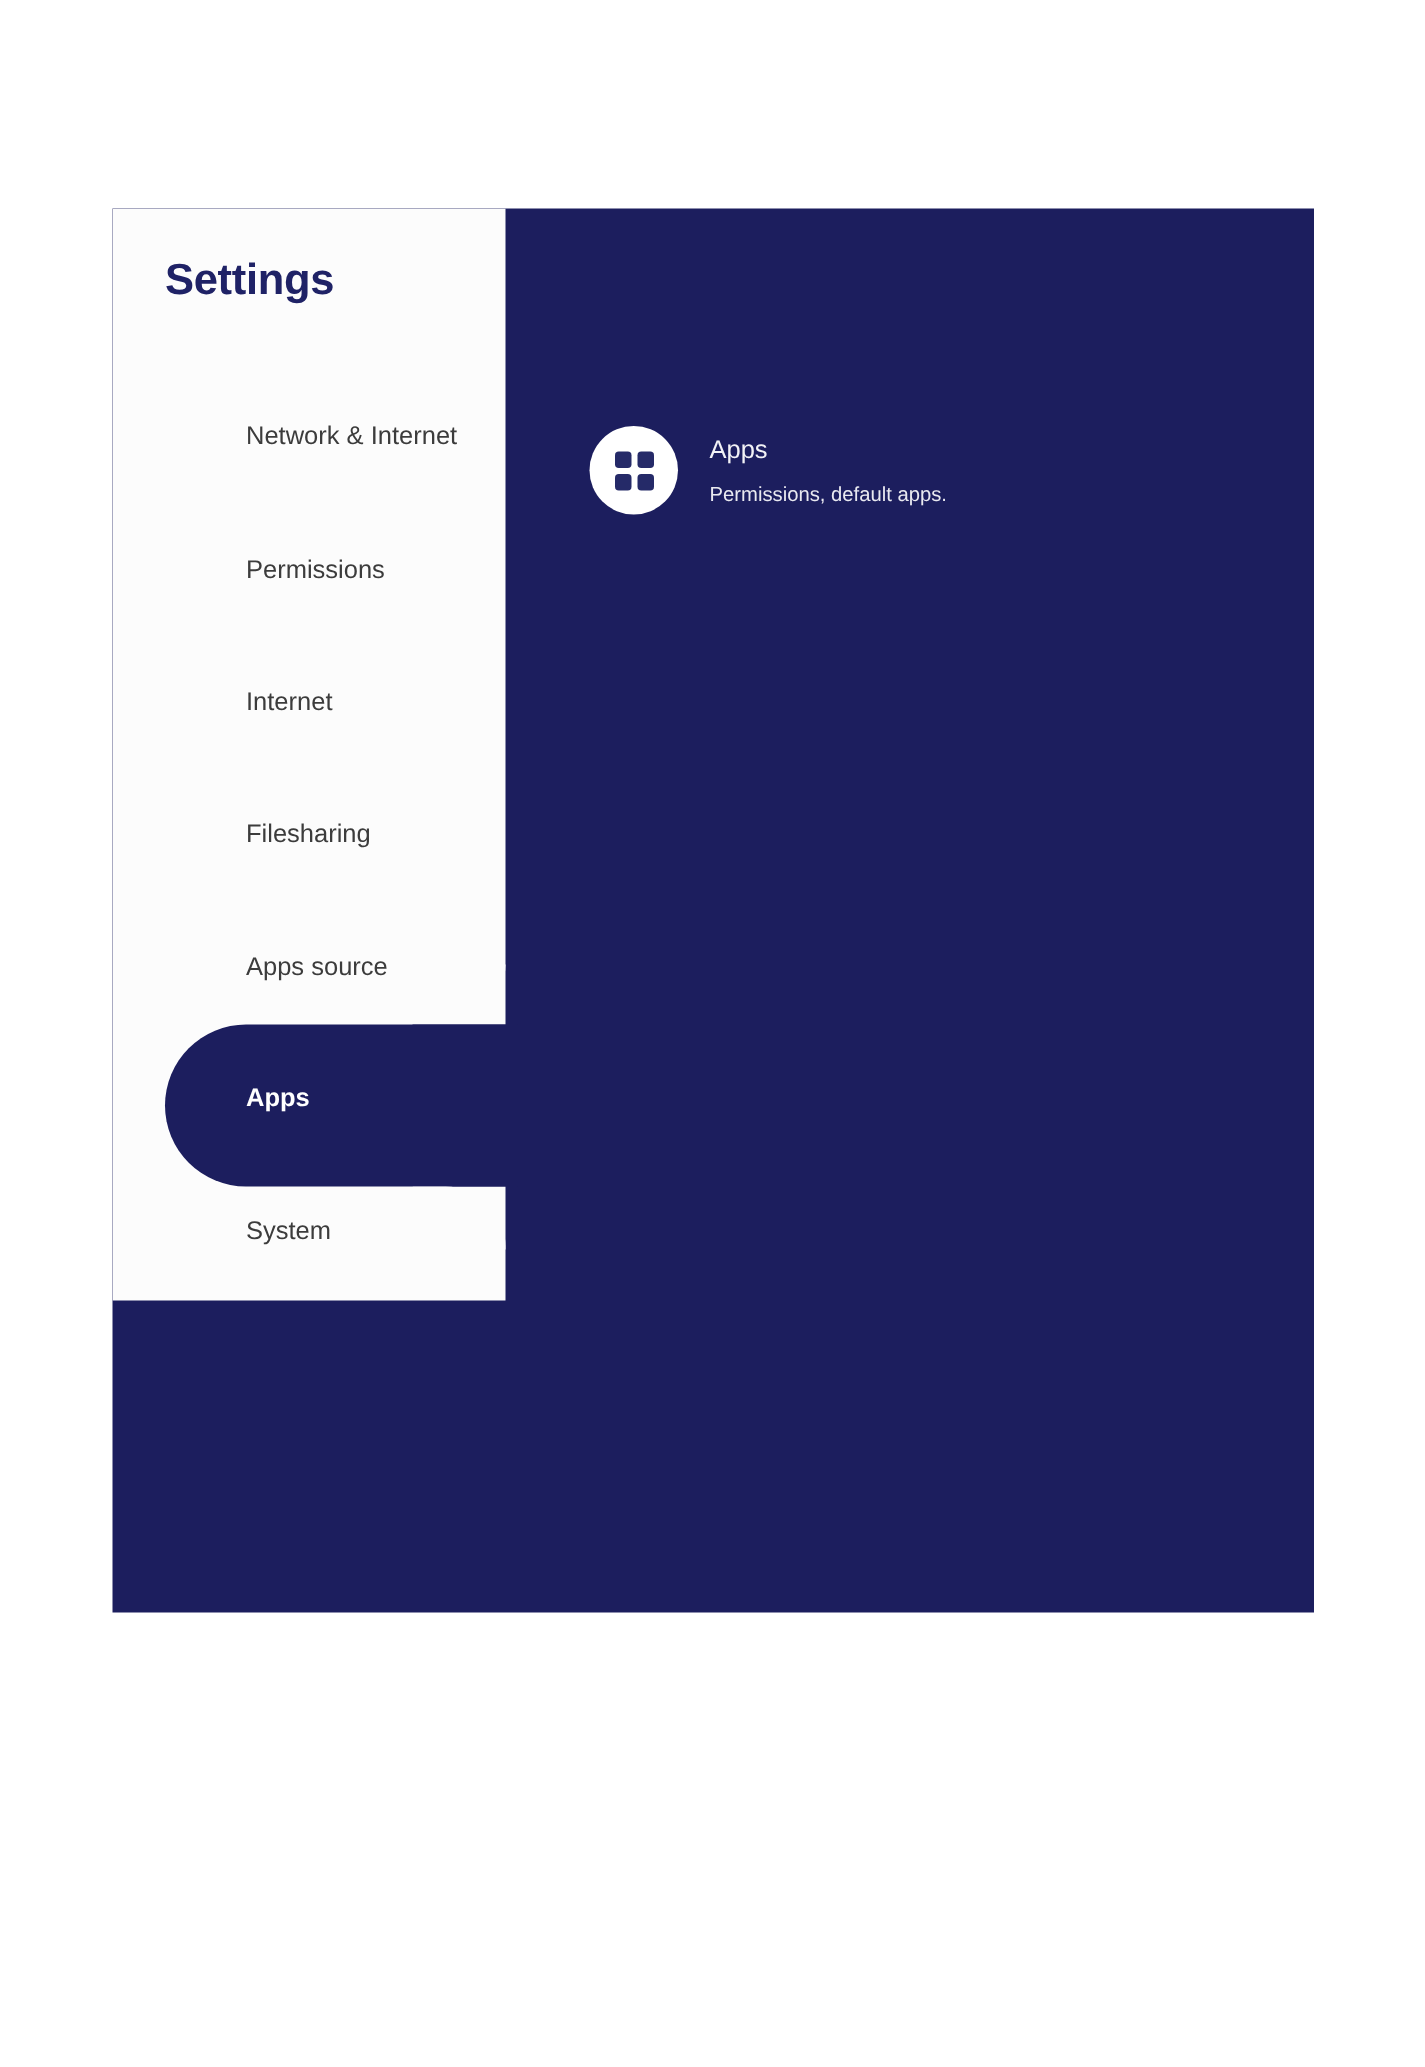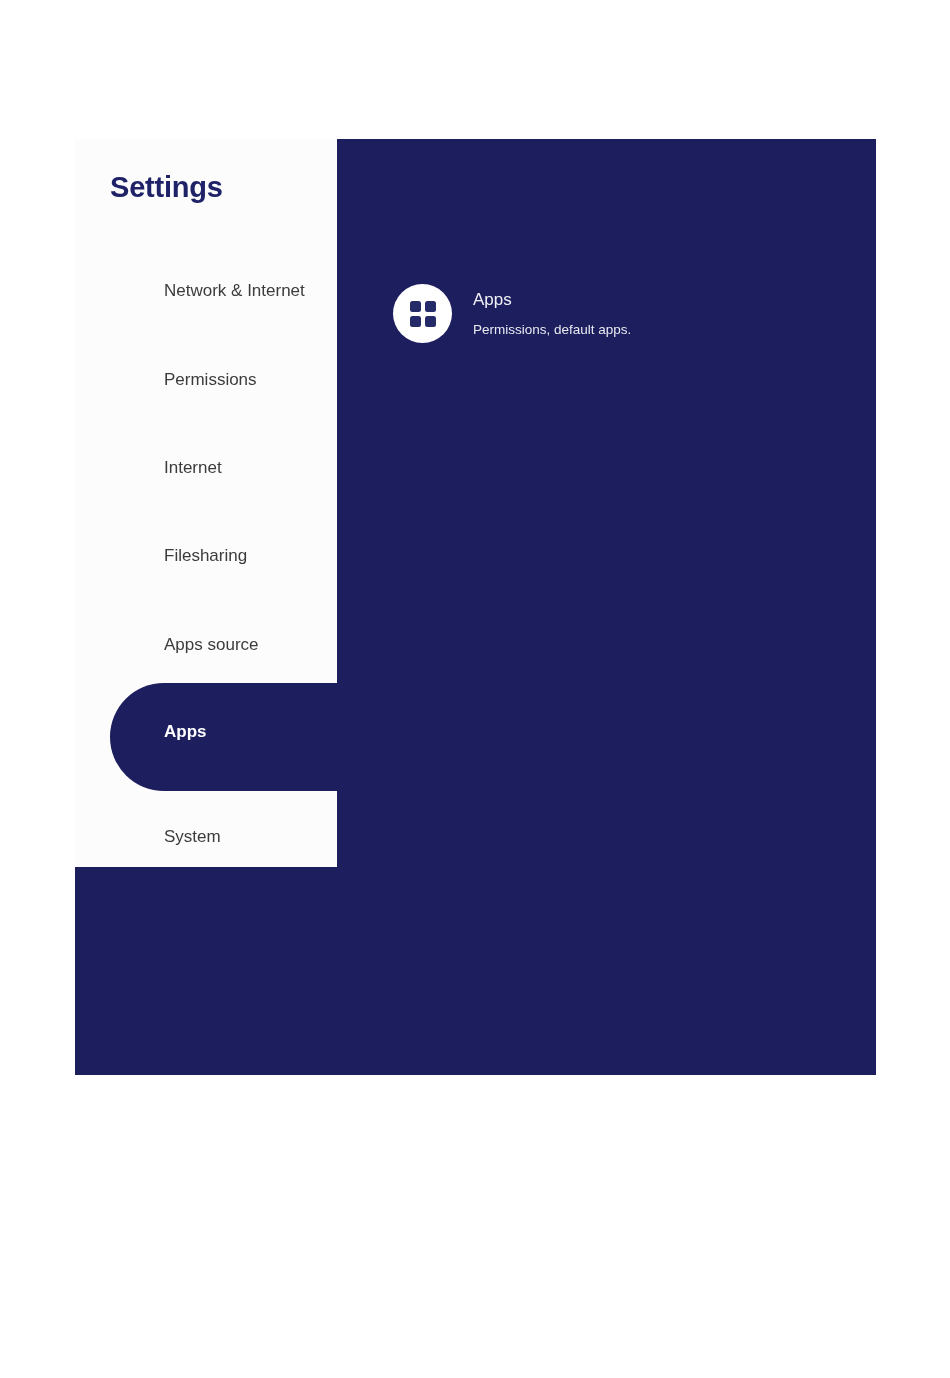--- a/index.html
+++ b/index.html
@@ -228,21 +228,21 @@
       </div>
 
       <div class="menu-item" style="top:496px">
         <span>Apps source</span>
       </div>
 
       <div class="menu-item selected" style="top:583px">
         <span>Apps</span>
       </div>
 
-      <div class="menu-item" style="top:688px">
+      <div class="menu-item" style="top:672px">
         <span>System</span>
       </div>
 
     </div>
 
     <div class="content">
       <div class="content-row">
 
         <div class="apps-icon-circle">
           <div class="apps-grid">

